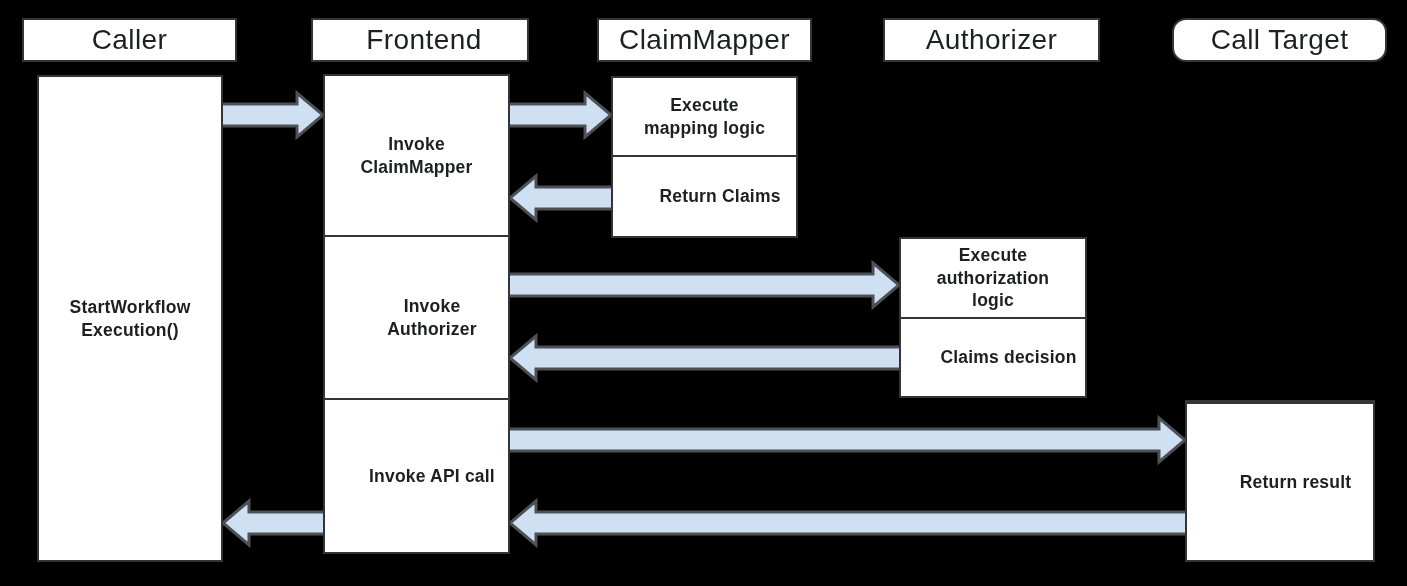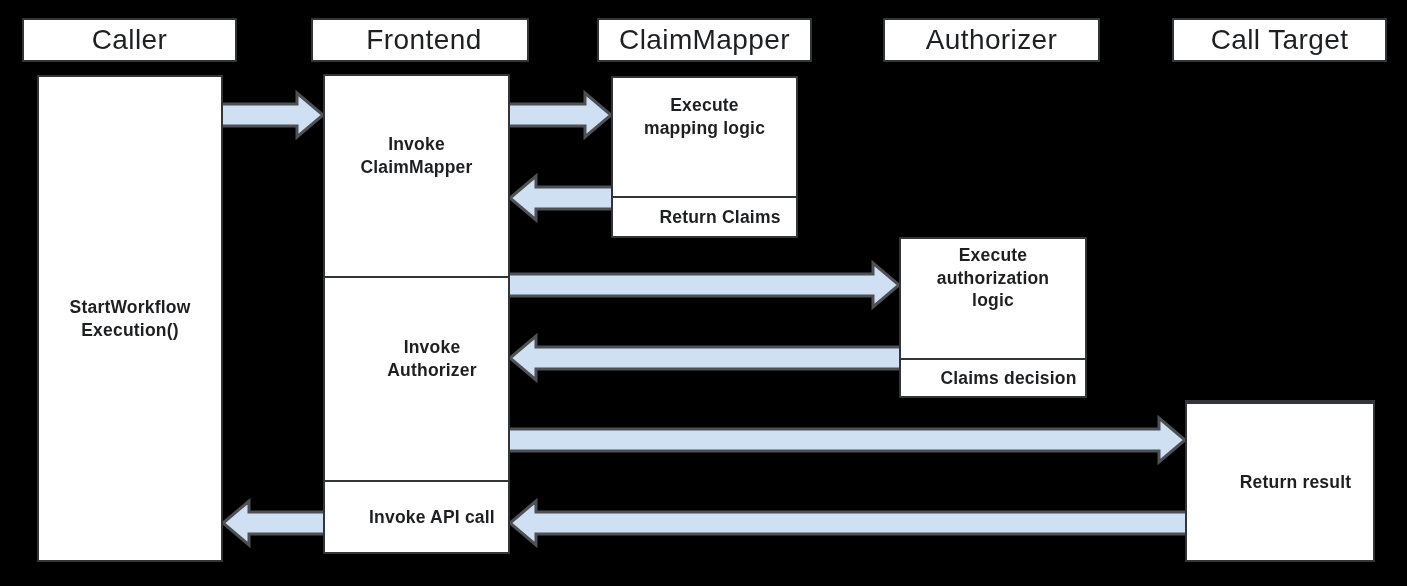--- a/index.html
+++ b/index.html
@@ -19,21 +19,21 @@
     background:var(--box-fill);border:2px solid var(--box-border);
     display:flex;align-items:center;justify-content:center;z-index:2;
   }
   .hbox span{
     font-size:28px;font-weight:400;color:var(--text-color);letter-spacing:0.4px;white-space:nowrap;
   }
 
   .act{
     position:absolute;box-sizing:border-box;background:var(--box-fill);
     border:2px solid var(--box-border);z-index:2;
-    display:flex;flex-direction:column;gap:41px;
+    display:flex;flex-direction:column;
   }
   .cell{
     box-sizing:border-box;display:flex;align-items:center;justify-content:center;
     text-align:center;font-weight:700;font-size:17.5px;line-height:1.3;
     color:var(--text-color);white-space:pre-line;letter-spacing:0.2px;
   }
   .cell.divided{border-top:2px solid var(--box-border);padding-left:31px;}
   .cell.grow{flex:1;}
 
   svg.arrow{position:absolute;z-index:1;display:block;}
@@ -51,21 +51,21 @@
   </div>
   <div class="hbox" style="left:311px;width:218px;padding-left:8px;">
     <span>Frontend</span>
   </div>
   <div class="hbox" style="left:597px;">
     <span>ClaimMapper</span>
   </div>
   <div class="hbox" style="left:883px;width:217px;">
     <span>Authorizer</span>
   </div>
-  <div class="hbox" style="left:1172px;">
+  <div class="hbox" style="left:1172px;border-radius:14px;">
     <span>Call Target</span>
   </div>
 
   <svg class="arrow" style="left:215px;top:90px;" width="110" height="50">
     <polygon points="2,14 82,14 82,3 108,25 82,47 82,36 2,36"></polygon>
   </svg>
   <svg class="arrow" style="left:502px;top:90px;" width="111" height="50">
     <polygon points="2,14 83,14 83,3 109,25 83,47 83,36 2,36"></polygon>
   </svg>
   <svg class="arrow" style="left:508px;top:173px;" width="111" height="50">

